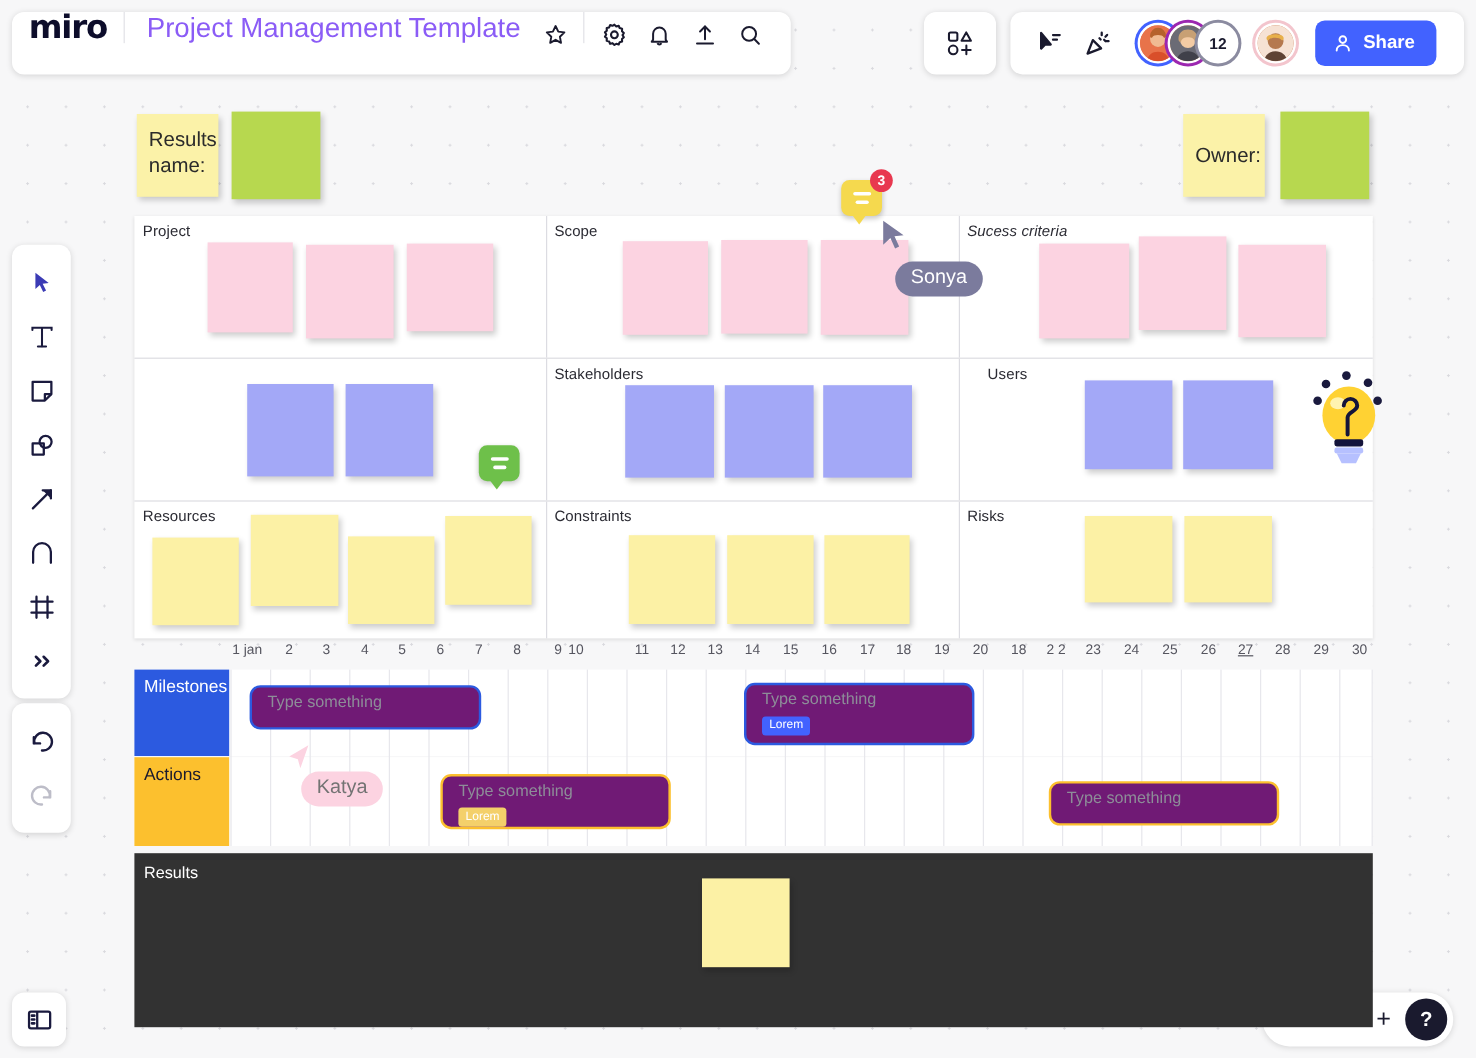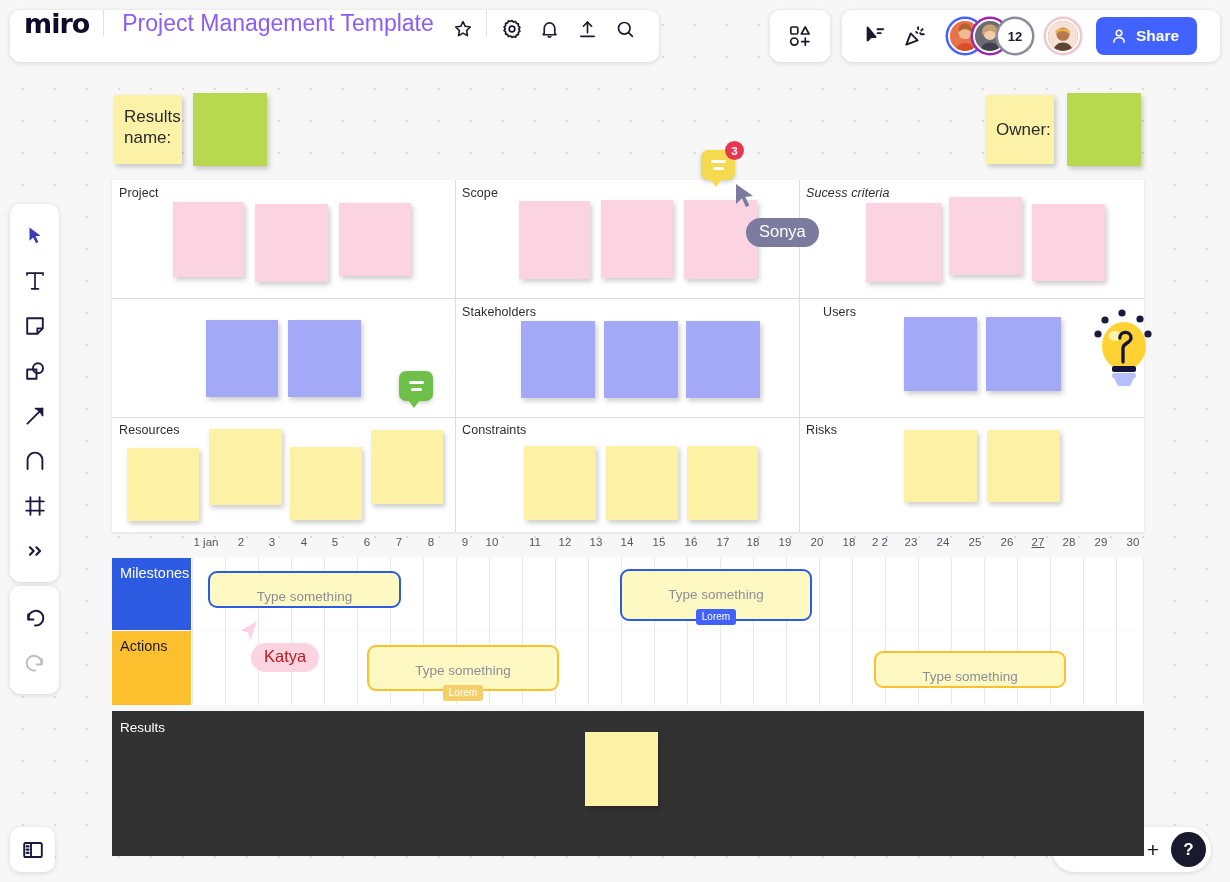--- a/index.html
+++ b/index.html
@@ -141,22 +141,22 @@
   .tl-col { position: absolute; top: 0; bottom: 0; width: 1px; background: #e7e7ec; }
   .row-band { position: absolute; background: #fff; }
   .row-tab {
     position: absolute; display: flex; align-items: flex-start;
     padding: 7px 8px 0 8px; font-size: 14.5px;
   }
   .row-tab.milestones { background: #2c5ae0; color: #fff; }
   .row-tab.actions { background: #fcc02e; color: #1a1a2e; }
 
   .card {
-    position: absolute; background: #fef9c3; border-radius: 9px;
-    padding: 16px 13px; font-size: 13.5px; color: #8d8d98; text-align: center;
+    position: absolute; background: #701a75; border-radius: 9px;
+    padding: 4px 13px; font-size: 13.5px; color: #8d8d98;
   }
   .card.blue-card { border: 2.5px solid #2c5ae0; }
   .card.yellow-card { border: 2.5px solid #fcc02e; }
   .tag {
     display: inline-block; margin-top: 7px;
     font-size: 10px; color: #fff; padding: 2px 6px 3px; border-radius: 3px;
   }
   .tag.blue { background: #4262ff; }
   .tag.yellow { background: #f4d06a; }
 
@@ -168,21 +168,21 @@
     position: absolute; left: 8px; top: 9px;
     font-size: 13.5px; color: #fff;
   }
 
   
   .cursor-label {
     position: absolute; border-radius: 15px; padding: 4px 13px 6px;
     font-size: 16.5px; font-weight: 500; white-space: nowrap;
   }
   .cursor-label.sonya { background: #7b7b9d; color: #fff; }
-  .cursor-label.katya { background: #fcd3e1; color: #b91c1c; }
+  .cursor-label.katya { background: #fcd3e1; color: #737373; }
   .cursor-arrow { position: absolute; }
 
   .comment-pin {
     position: absolute; width: 34px; height: 30px;
     background: #f5d94e; border-radius: 7px;
     display: flex; flex-direction: column; align-items: center;
     justify-content: center; gap: 4px;
     box-shadow: 0 2px 4px rgba(0,0,0,.20);
   }
   .comment-pin::after {
@@ -480,21 +480,21 @@
 <div class="tl-ruler">
   <div class="tl-tick" style="left:74px;  width:40px;">1 jan</div>
   <div class="tl-tick" style="left:109px; width:40px;">2</div>
   <div class="tl-tick" style="left:140px; width:40px;">3</div>
   <div class="tl-tick" style="left:172px; width:40px;">4</div>
   <div class="tl-tick" style="left:203px; width:40px;">5</div>
   <div class="tl-tick" style="left:235px; width:40px;">6</div>
   <div class="tl-tick" style="left:267px; width:40px;">7</div>
   <div class="tl-tick" style="left:299px; width:40px;">8</div>
   <div class="tl-tick" style="left:333px; width:40px;">9</div>
-  <div class="tl-tick" style="left:360px; width:40px;">10</div>
+  <div class="tl-tick" style="left:348px; width:40px;">10</div>
   <div class="tl-tick" style="left:403px; width:40px;">11</div>
   <div class="tl-tick" style="left:433px; width:40px;">12</div>
   <div class="tl-tick" style="left:464px; width:40px;">13</div>
   <div class="tl-tick" style="left:495px; width:40px;">14</div>
   <div class="tl-tick" style="left:527px; width:40px;">15</div>
   <div class="tl-tick" style="left:559px; width:40px;">16</div>
   <div class="tl-tick" style="left:591px; width:40px;">17</div>
   <div class="tl-tick" style="left:621px; width:40px;">18</div>
   <div class="tl-tick" style="left:653px; width:40px;text-align:center;">19</div>
   <div class="tl-tick" style="left:685px; width:40px;">20</div>

